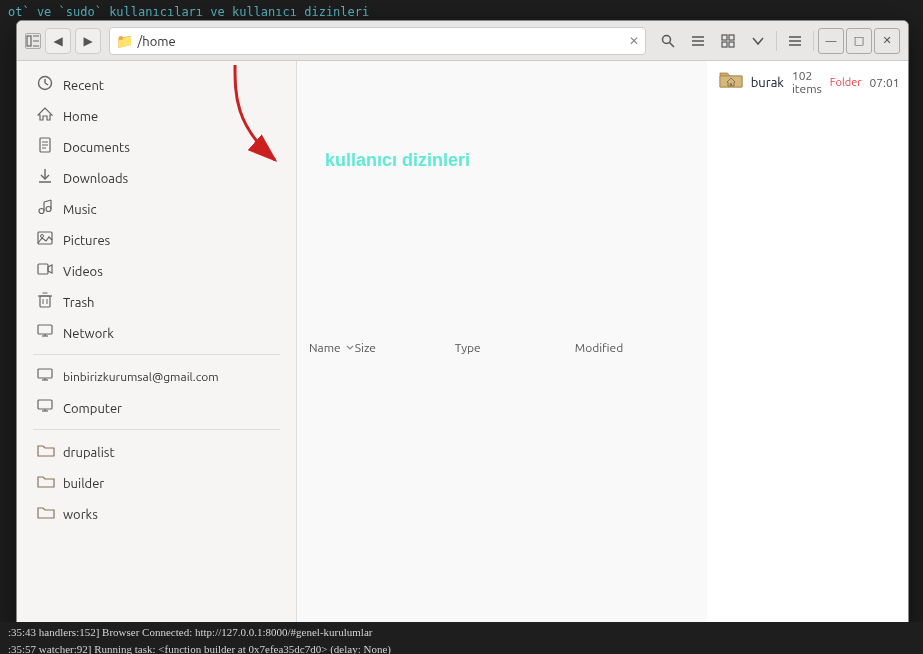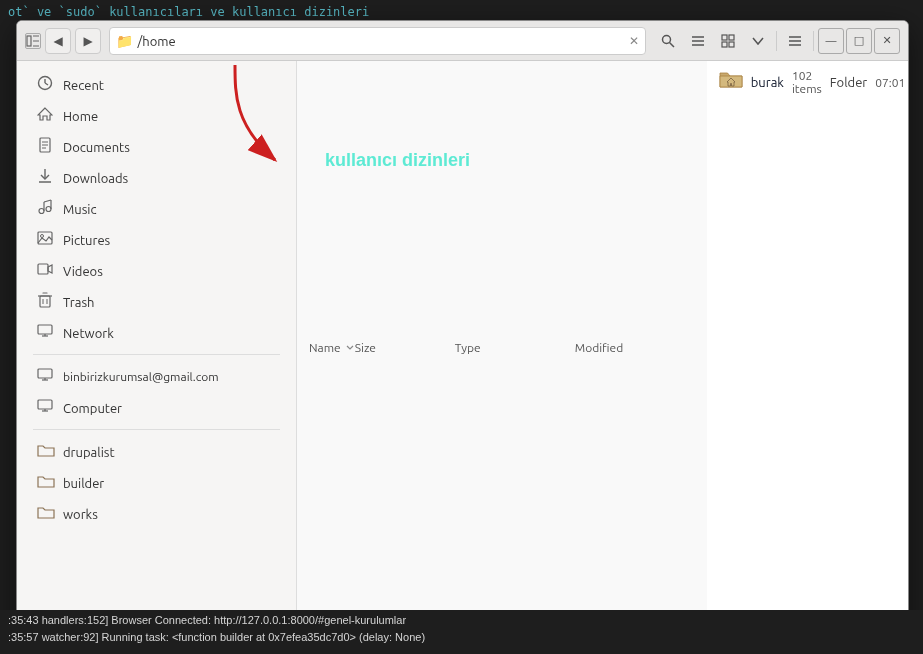--- a/index.html
+++ b/index.html
@@ -241,22 +241,22 @@
     }
 
     .file-size {
       width: 100px;
       font-size: 12px;
       color: #555;
     }
 
     .file-type {
       width: 120px;
-      font-size: 13px;
-      color: #404040;
+      font-size: 11px;
+      color: #ef4444;
     }
 
     .file-modified {
       width: 120px;
       font-size: 12px;
       color: #555;
     }
 
     .annotation-text {
       position: absolute;
@@ -268,24 +268,24 @@
       font-family: sans-serif;
       pointer-events: none;
     }
 
     
     .terminal-bottom {
       position: absolute;
       bottom: 0;
       left: 0;
       right: 0;
-      height: 44px;
+      height: 32px;
       background: #1e1e1e;
       color: #d4d4d4;
-      font-family: Liberation Sans, sans-serif;
+      font-family: Liberation Serif, serif;
       font-size: 11px;
       padding: 2px 8px;
       line-height: 1.5;
     }
   </style>
 </head>
 <body>
 
 <div class="terminal-bg">
   <div class="terminal-line cyan">ot` ve `sudo` kullanıcıları ve kullanıcı dizinleri</div>

